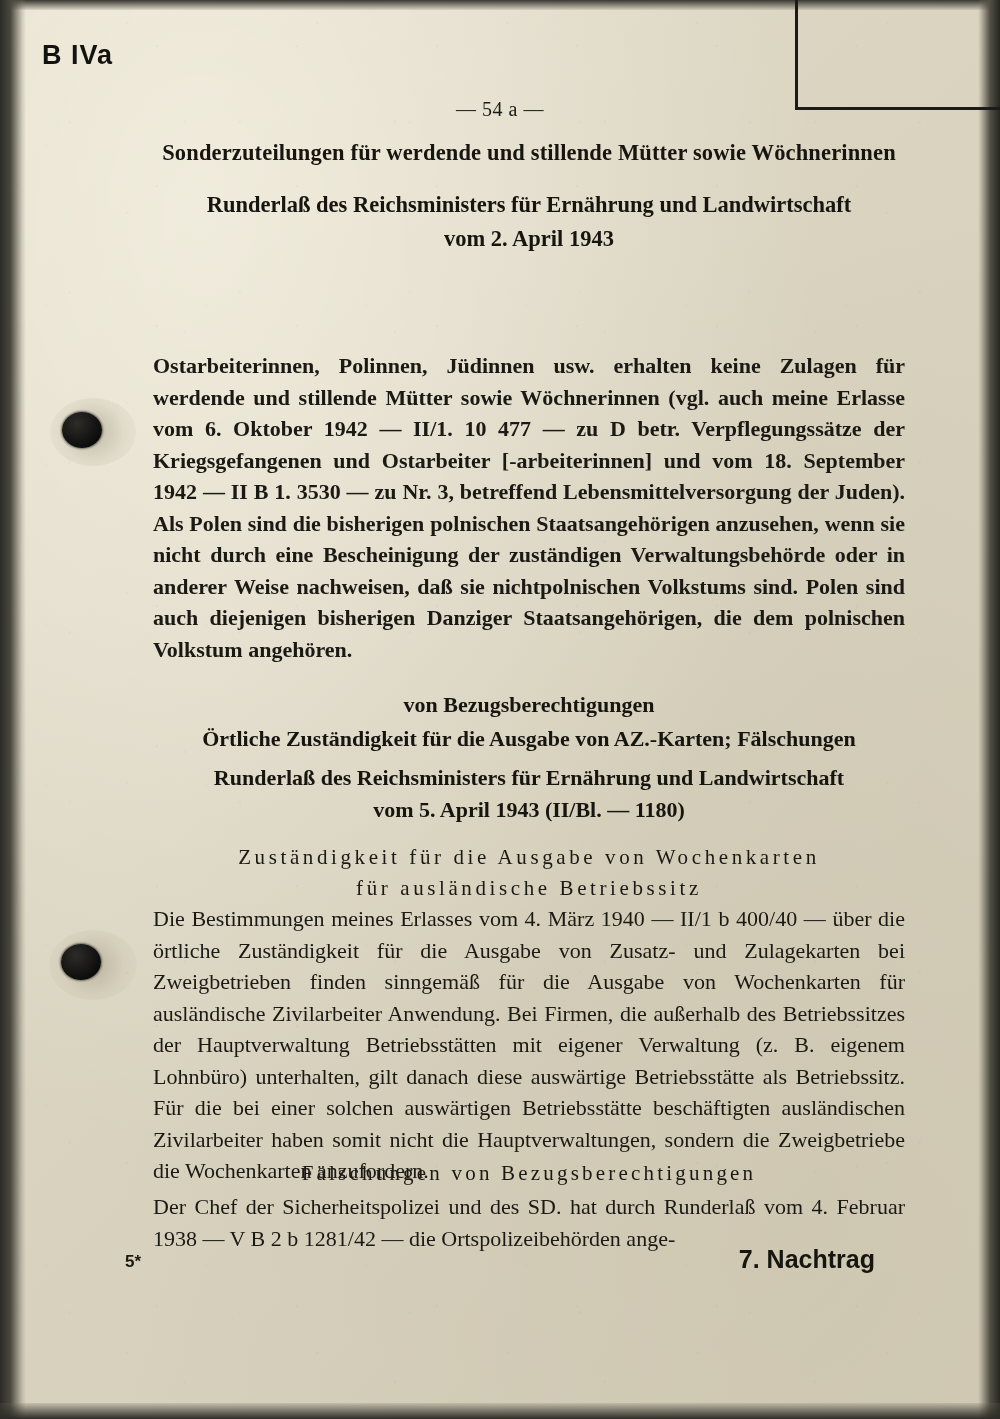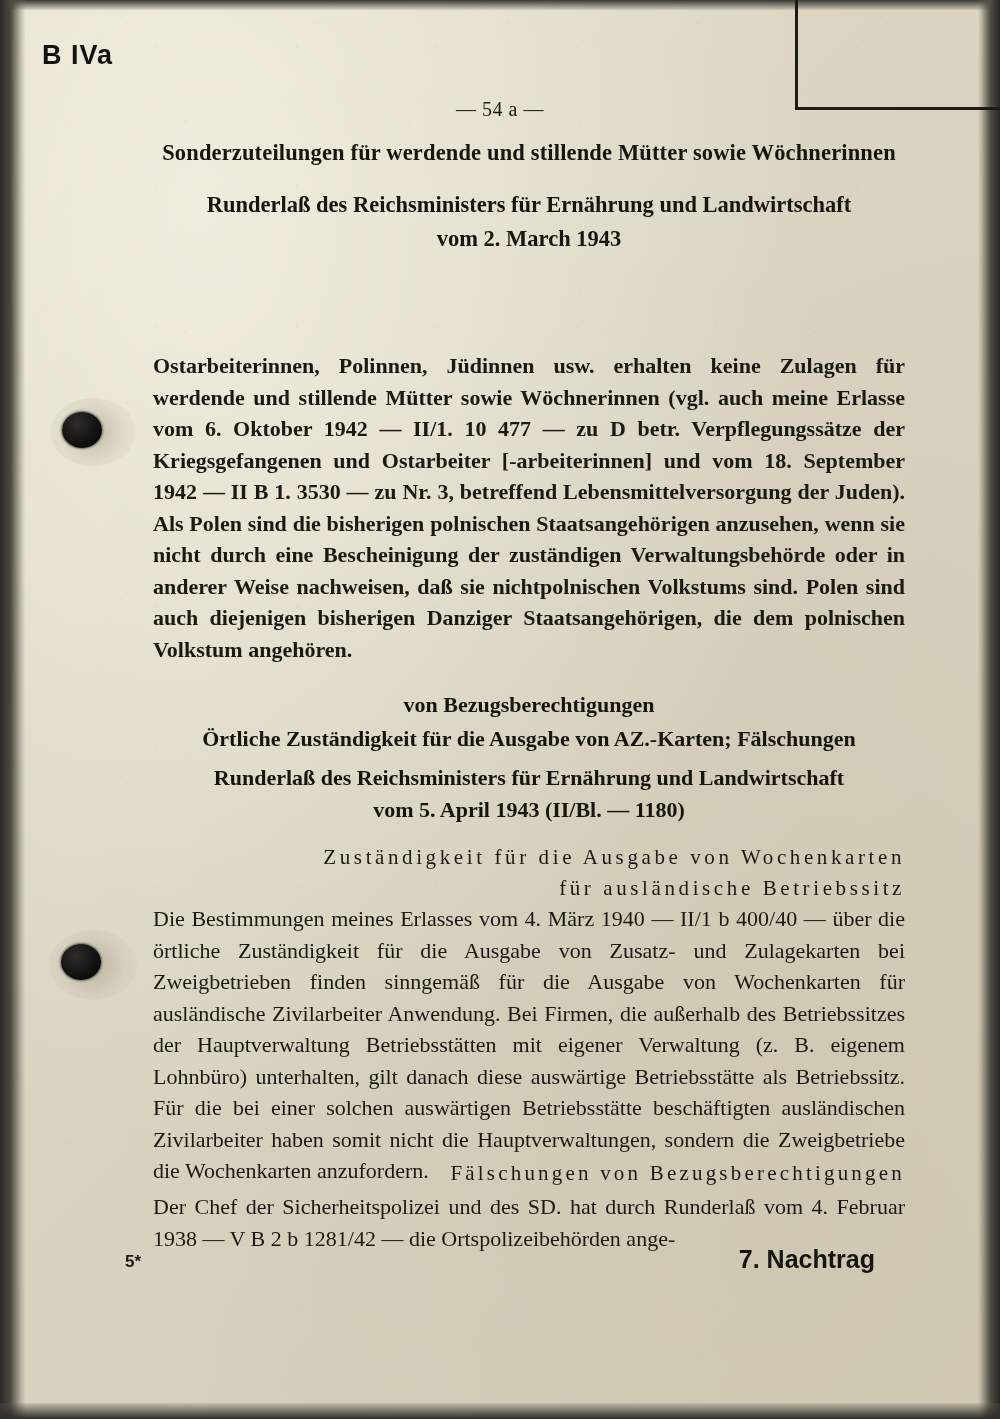--- a/index.html
+++ b/index.html
@@ -154,21 +154,21 @@
   .subtitle-2 {
     top: 762px;
     text-align: center;
     font-weight: bold;
     font-size: 22px;
     line-height: 32px;
     color: #16150f;
   }
 
   .spaced-head {
-    text-align: right;
+    text-align: center;
     font-size: 21px;
     line-height: 31px;
     letter-spacing: 3.6px;
     color: #1a1914;
   }
   #head-a { top: 842px; }
   #head-b { top: 1158px; letter-spacing: 3.2px; }
 
   #para-4 { top: 903px; }
   #para-5 { top: 1191px; }
@@ -223,21 +223,21 @@
   <div class="stamp-label">B IVa</div>
 
   <div class="content">
 
     <div class="folio">— 54 a —</div>
 
     <div class="col title-1">Sonderzuteilungen für werdende und stillende Mütter sowie Wöchnerinnen</div>
 
     <div class="col subtitle-1">
       <div>Runderlaß des Reichsministers für Ernährung und Landwirtschaft</div>
-      <div>vom 2. March 1943</div>
+      <div>vom 2. April 1943</div>
     </div>
 
 
     <div class="col para" id="para-2">Ostarbeiterinnen, Polinnen, Jüdinnen usw. erhalten keine Zulagen für werdende und stillende Mütter sowie Wöchnerinnen (vgl. auch meine Erlasse vom 6. Oktober 1942 — II/1. 10 477 — zu D betr. Verpflegungssätze der Kriegsgefangenen und Ostarbeiter [-arbeiterinnen] und vom 18. September 1942 — II B 1. 3530 — zu Nr. 3, betreffend Lebensmittelversorgung der Juden). Als Polen sind die bisherigen polnischen Staatsangehörigen anzusehen, wenn sie nicht durch eine Bescheinigung der zuständigen Verwaltungsbehörde oder in anderer Weise nachweisen, daß sie nichtpolnischen Volkstums sind. Polen sind auch diejenigen bisherigen Danziger Staatsangehörigen, die dem polnischen Volkstum angehören.</div>
 
 
     <div class="col title-2">
       <div>von Bezugsberechtigungen</div>
       <div>Örtliche Zuständigkeit für die Ausgabe von AZ.-Karten; Fälschungen</div>
     </div>

